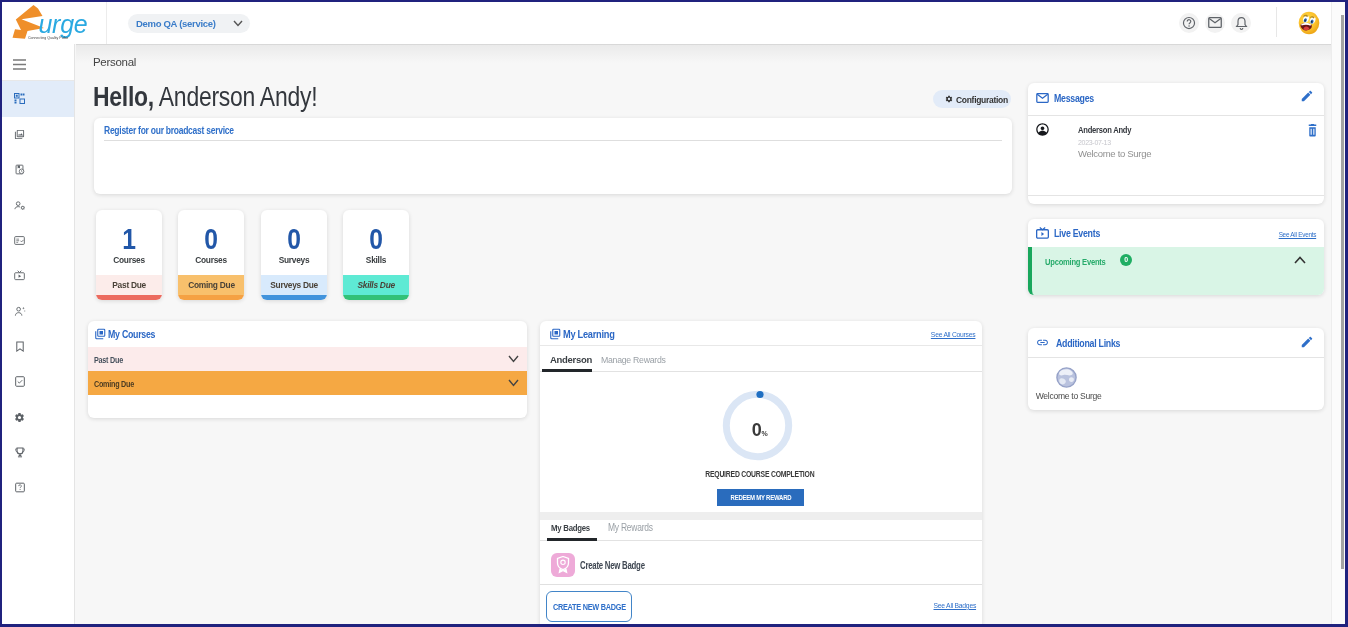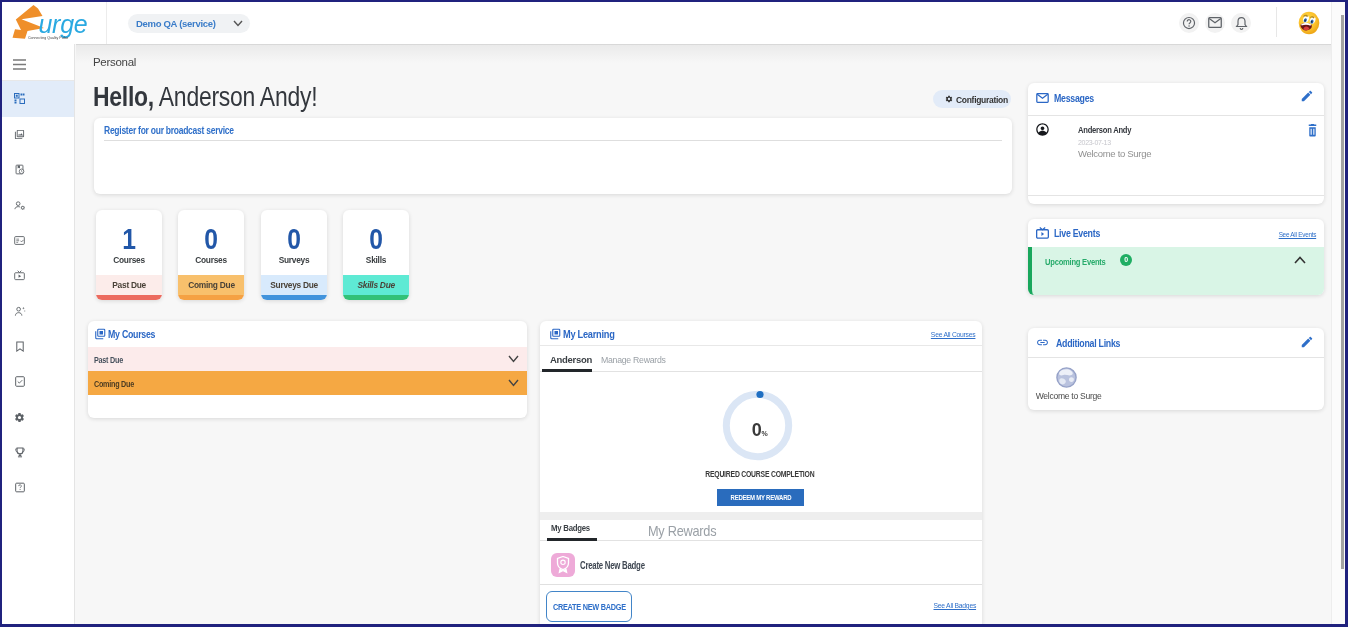--- a/index.html
+++ b/index.html
@@ -240,21 +240,21 @@
     <div class="abs" style="left:732px; top:420px; width:55px; text-align:center;">
       <span style="font-size:18px; font-weight:bold; color:#3a3a3a;">0</span><span style="font-size:7px; font-weight:bold; color:#3a3a3a;">%</span>
     </div>
     <div class="abs" style="left:640px; top:468px; width:240px; text-align:center; font-size:9.5px; font-weight:bold; color:#3a3a3a;"><span style="display:inline-block; transform:scaleX(0.72); transform-origin:center; white-space:nowrap;">REQUIRED COURSE COMPLETION</span></div>
     <div class="abs" style="left:717px; top:489px; width:87px; height:17px; background:#2a6cbd; border-radius:0; text-align:center; line-height:17px; font-size:7.5px; font-weight:bold; color:#fff;"><span style="display:inline-block; transform:scaleX(0.8); white-space:nowrap;">REDEEM MY REWARD</span></div>
 
     <div class="abs" style="left:540px; top:512px; width:442px; height:8px; background:#eeeeee;"></div>
 
     <div class="abs" style="left:540px; top:540px; width:442px; height:1px; background:#e2e2e2;"></div>
     <span class="abs" style="left:551px; top:522px; font-size:9.5px; font-weight:bold; color:#3a3f44; white-space:nowrap;"><span style="display:inline-block; transform:scaleX(0.82); transform-origin:left;">My Badges</span></span>
-    <span class="abs" style="left:608px; top:522px; font-size:15px; color:#9aa0a6; white-space:nowrap;margin-left:40px;"><span style="display:inline-block; transform:scaleX(0.85); transform-origin:left;">My Rewards</span></span>
+    <span class="abs" style="left:608px; top:522px; font-size:10px; color:#9aa0a6; white-space:nowrap;"><span style="display:inline-block; transform:scaleX(0.85); transform-origin:left;">My Rewards</span></span>
     <div class="abs" style="left:547px; top:538px; width:50px; height:2.5px; background:#22262a;"></div>
 
     <div class="abs" style="left:551px; top:553px; width:24px; height:24px; border-radius:6px; background:#eeaad8;"></div>
     <svg class="abs" style="left:556px; top:556px;" width="14" height="18" viewBox="0 0 14 18">
       <path d="M7,0.5 L12.5,2.5 V7 c0,3.2 -2.3,5.6 -5.5,6.6 C3.8,12.6 1.5,10.2 1.5,7 V2.5 Z" fill="none" stroke="#fff" stroke-width="1.3"></path>
       <circle cx="7" cy="6.3" r="2.2" fill="none" stroke="#fff" stroke-width="1.1"></circle>
       <path d="M3.5,12.5 L2.5,17.5 L7,15.2 L11.5,17.5 L10.5,12.5 L7,14.2 Z" fill="#fff"></path>
     </svg>
     <span class="abs" style="left:580px; top:560px; font-size:10px; font-weight:bold; color:#3f4752; white-space:nowrap;"><span style="display:inline-block; transform:scaleX(0.78); transform-origin:left;">Create New Badge</span></span>
     <div class="abs" style="left:540px; top:584px; width:442px; height:1px; background:#e0e0e0;"></div>

